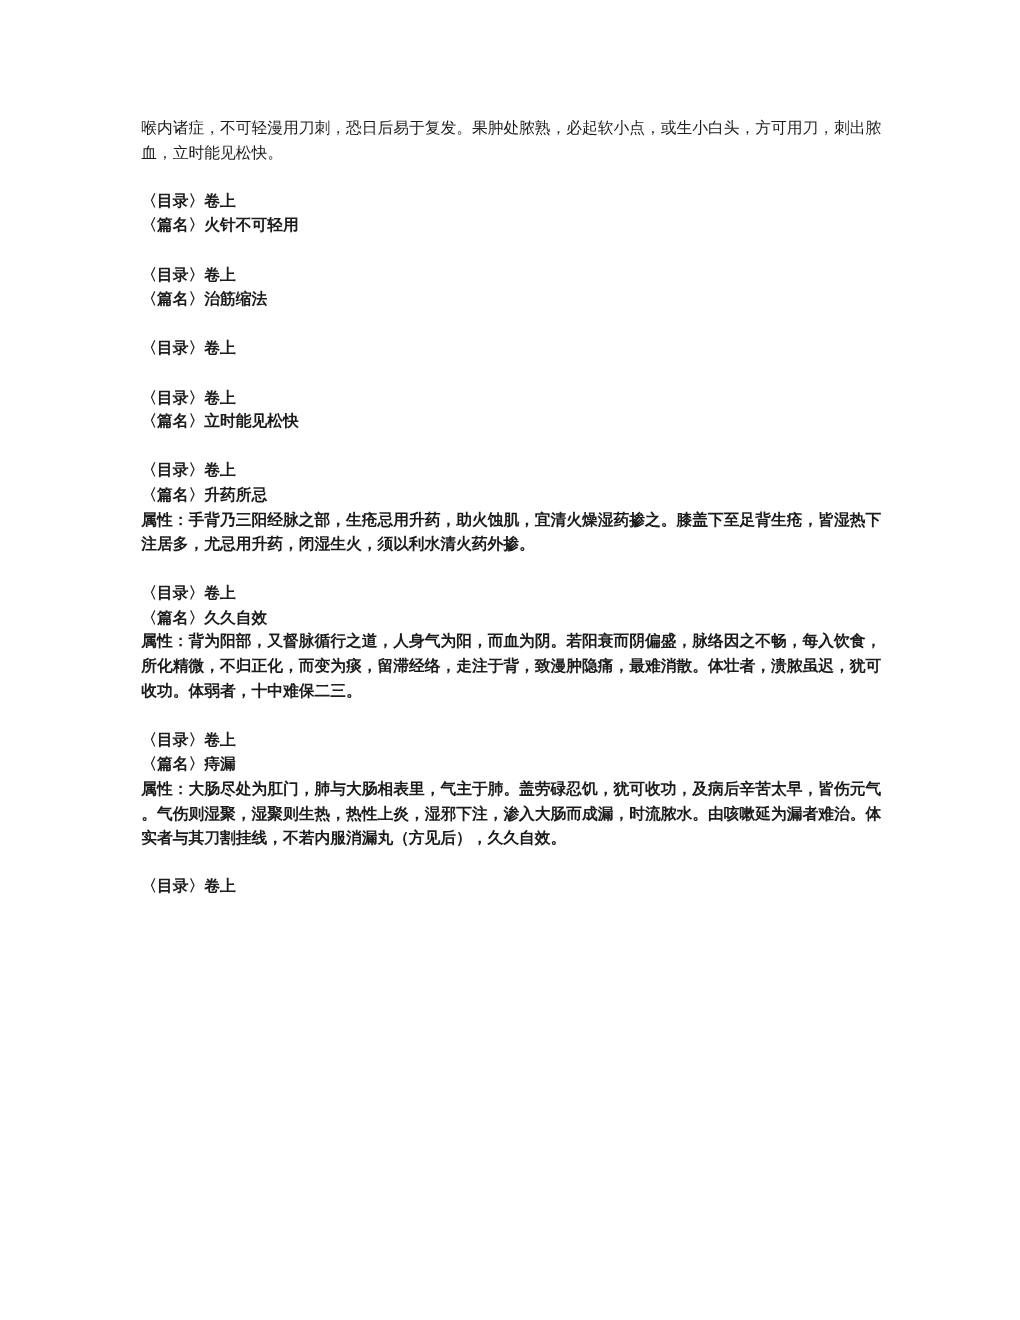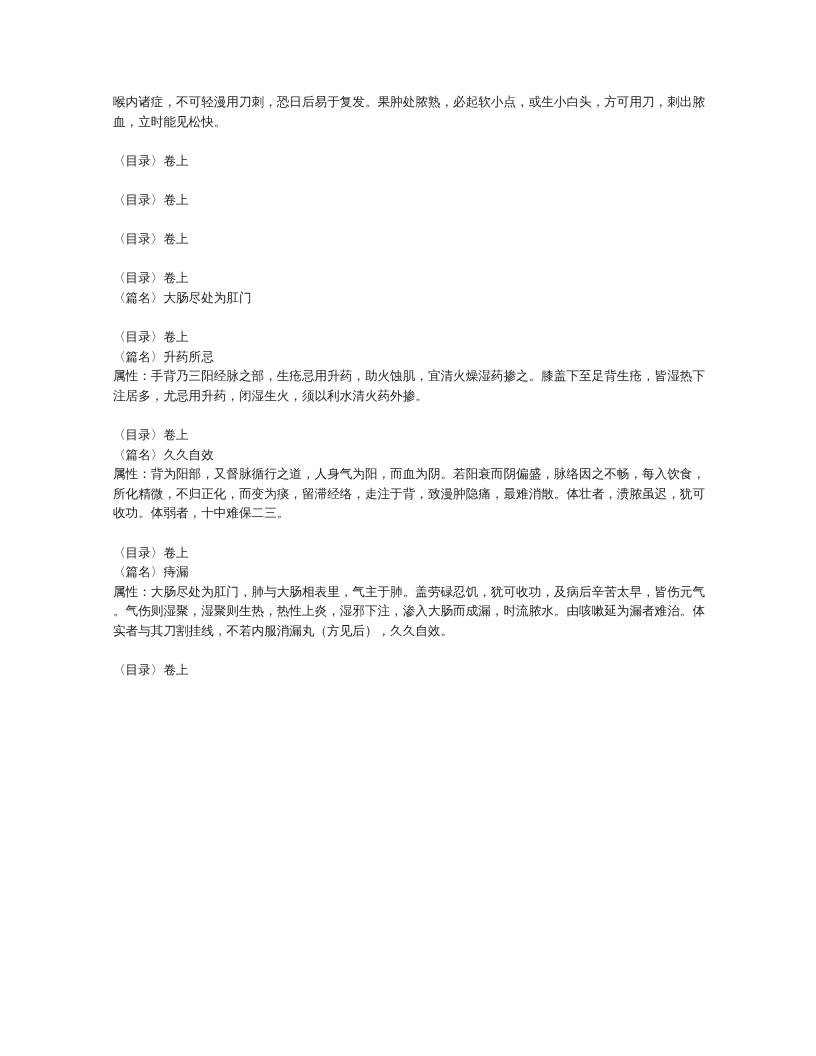--- a/index.html
+++ b/index.html
@@ -29,20 +29,21 @@
     line-height: 19.6px;
     color: #1c1c1c;
     text-align: left;
   }
   .block {
     margin: 0;
     padding: 0;
   }
   .block + .block {
     margin-top: 19.6px;
+    font-weight: bold;
   }
   .tagline {
     margin: 0;
     padding: 0;
     white-space: pre-wrap;
     font-size: 12.6px;
     line-height: 19.6px;
   }
   .attr {
     margin: 0;
@@ -61,33 +62,35 @@
 
 <div class="page">
   <div class="doc-body">
 
     <div class="block">
       <p class="attr">喉内诸症，不可轻漫用刀刺，恐日后易于复发。果肿处脓熟，必起软小点，或生小白头，方可用刀，刺出脓血，立时能见松快。</p>
     </div>
 
     <div class="block">
       <p class="tagline">〈目录〉卷上</p>
+      <p class="tagline">〈篇名〉火针不可轻用</p>
+    </div>
+
+    <div class="block">
+      <p class="tagline">〈目录〉卷上</p>
+      <p class="tagline">〈篇名〉治筋缩法</p>
     </div>
 
     <div class="block">
       <p class="tagline">〈目录〉卷上</p>
     </div>
 
     <div class="block">
       <p class="tagline">〈目录〉卷上</p>
-    </div>
-
-    <div class="block">
-      <p class="tagline">〈目录〉卷上</p>
-      <p class="tagline">〈篇名〉大肠尽处为肛门</p>
+      <p class="tagline">〈篇名〉立时能见松快</p>
     </div>
 
     <div class="block">
       <p class="tagline">〈目录〉卷上</p>
       <p class="tagline">〈篇名〉升药所忌</p>
       <p class="attr">属性：手背乃三阳经脉之部，生疮忌用升药，助火蚀肌，宜清火燥湿药掺之。膝盖下至足背生疮，皆湿热下注居多，尤忌用升药，闭湿生火，须以利水清火药外掺。</p>
     </div>
 
     <div class="block">
       <p class="tagline">〈目录〉卷上</p>

